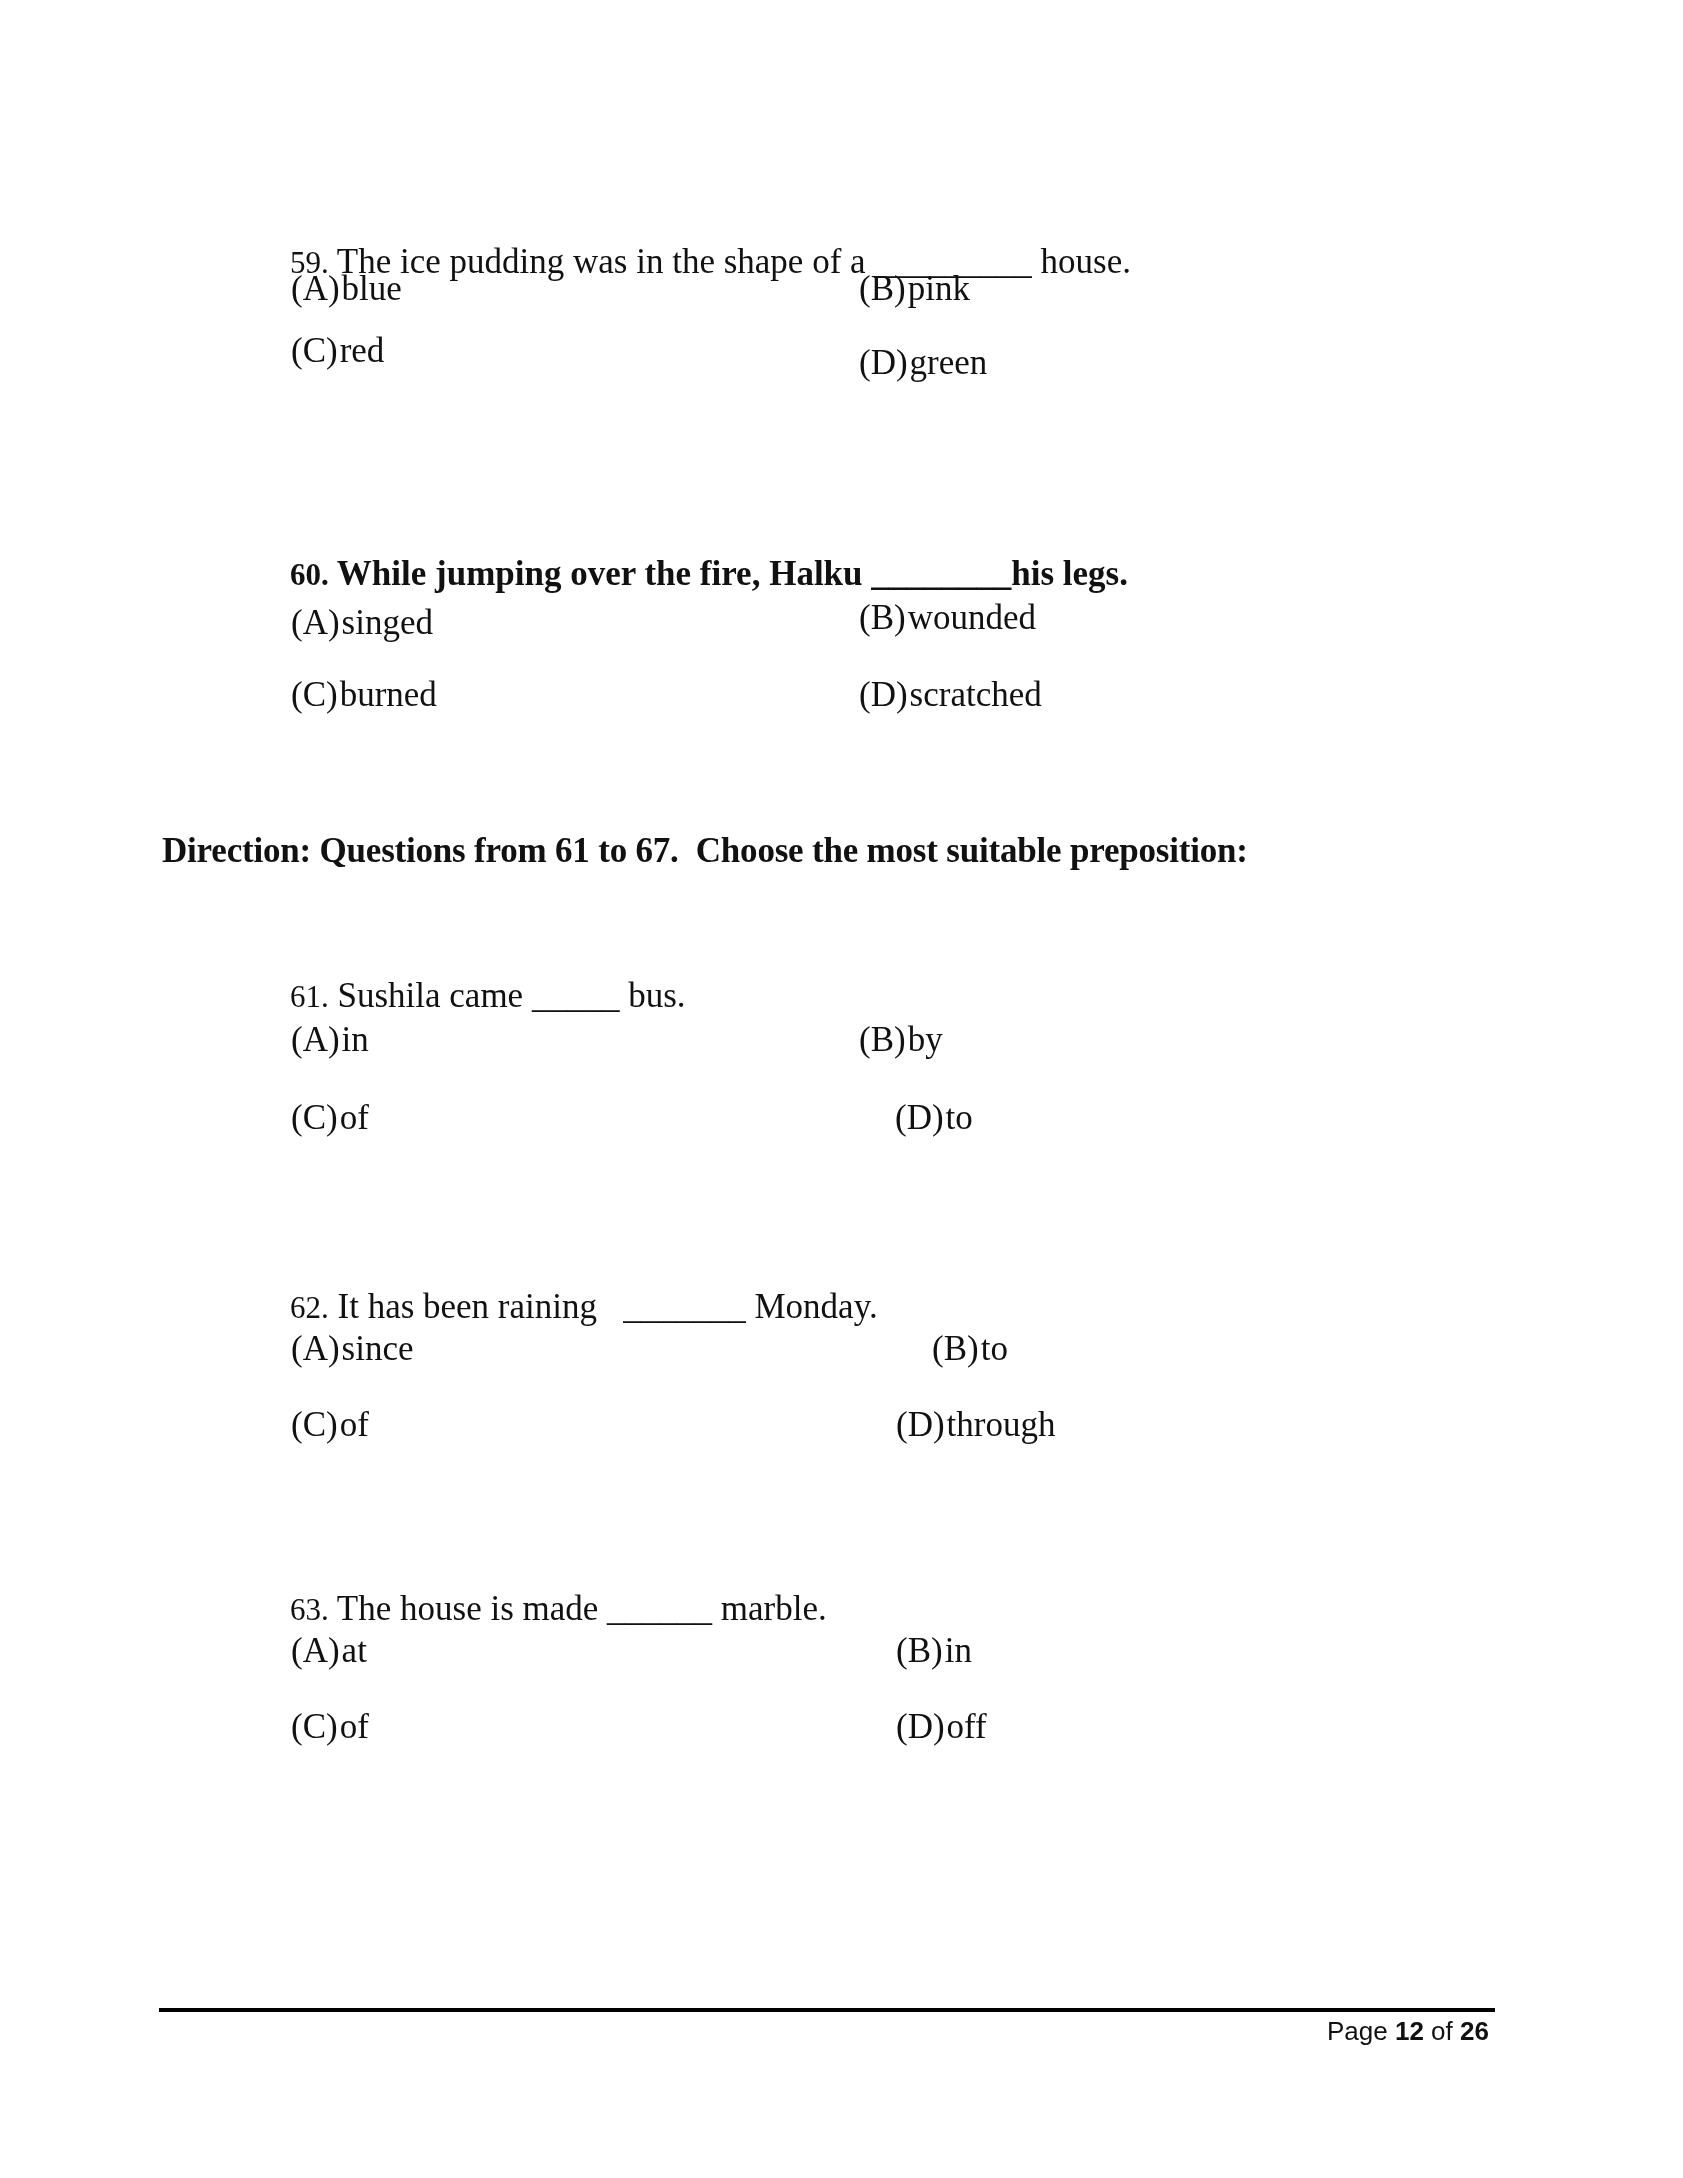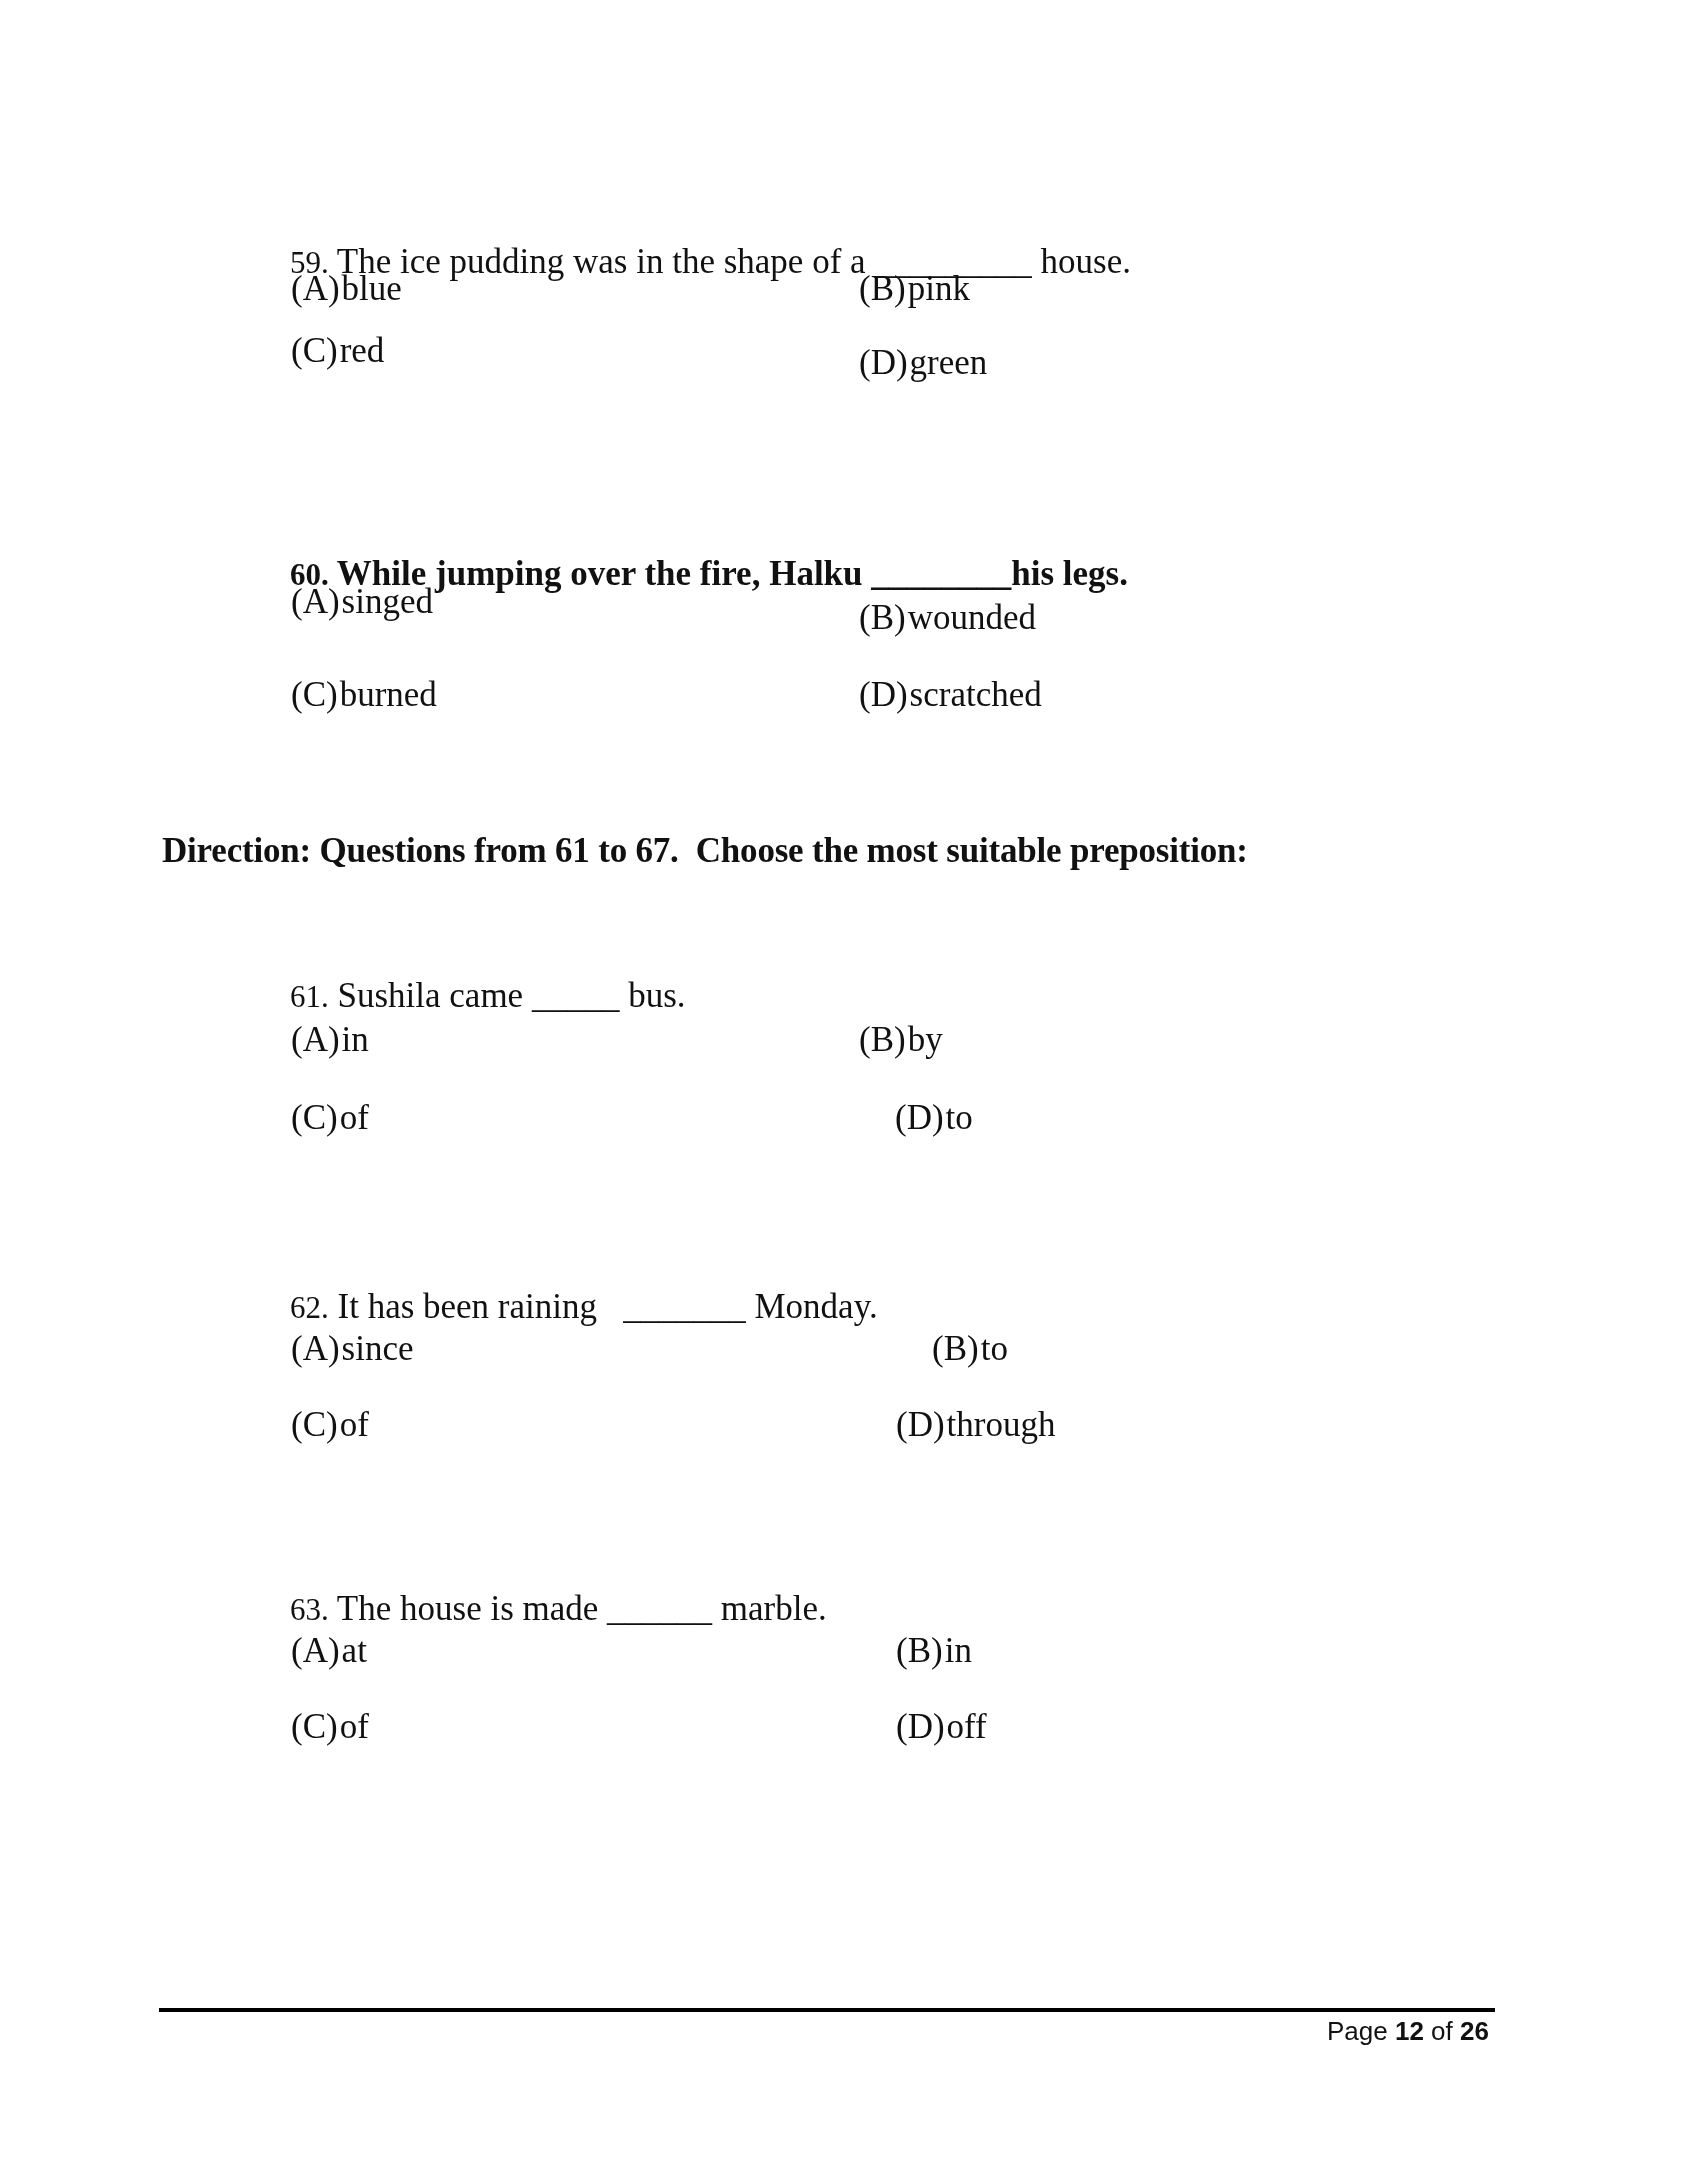--- a/index.html
+++ b/index.html
@@ -24,21 +24,21 @@
     <span class="num">59.</span><span> The ice pudding was in the shape of a </span><span>_________</span><span> house.</span>
   </div>
   <div class="opt" style="left:291px; top:271px;"><span class="lbl">(A)</span><span>blue</span></div>
   <div class="opt" style="left:859px; top:271px;"><span class="lbl">(B)</span><span>pink</span></div>
   <div class="opt" style="left:291px; top:333px;"><span class="lbl">(C)</span><span>red</span></div>
   <div class="opt" style="left:859px; top:345px;"><span class="lbl">(D)</span><span>green</span></div>
 
   <div class="q" style="top:521px;font-weight:bold;">
     <span class="num">60.</span><span> While jumping over the fire, Halku </span><span>________</span><span>his legs.</span>
   </div>
-  <div class="opt" style="left:291px; top:584px;"><span class="lbl">(A)</span><span>singed</span></div>
+  <div class="opt" style="left:291px; top:605px;"><span class="lbl">(A)</span><span>singed</span></div>
   <div class="opt" style="left:859px; top:600px;"><span class="lbl">(B)</span><span>wounded</span></div>
   <div class="opt" style="left:291px; top:677px;"><span class="lbl">(C)</span><span>burned</span></div>
   <div class="opt" style="left:859px; top:677px;"><span class="lbl">(D)</span><span>scratched</span></div>
 
   <div class="direction" style="top:833px;">Direction: Questions from 61 to 67.  Choose the most suitable preposition:</div>
 
   <div class="q" style="top:943px;">
     <span class="num">61.</span><span> Sushila came </span><span>_____</span><span> bus.</span>
   </div>
   <div class="opt" style="left:291px; top:1022px;"><span class="lbl">(A)</span><span>in</span></div>

